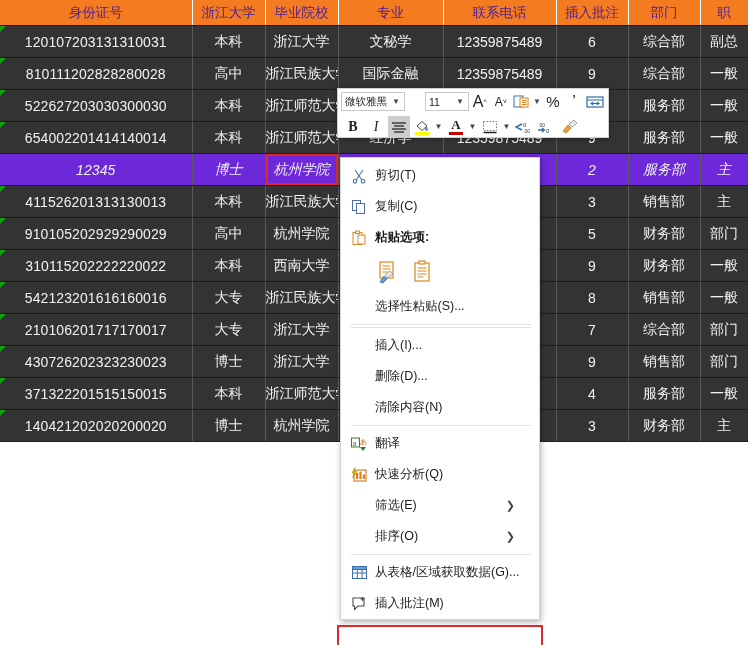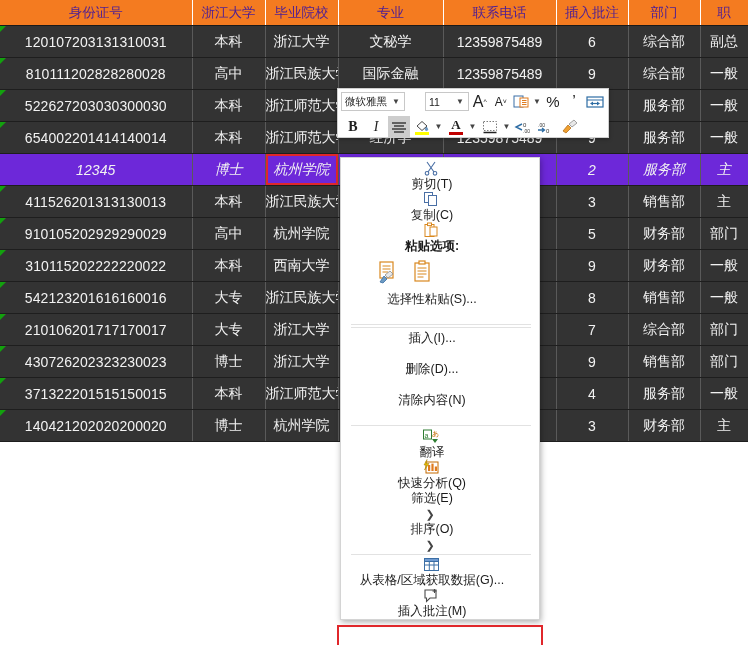--- a/index.html
+++ b/index.html
@@ -108,21 +108,21 @@
     border:1px solid #d4d4d4;
     box-shadow:1px 2px 6px rgba(0,0,0,.32);
     z-index:40;
     padding:2px 0 0 0;
     box-sizing:border-box;
     font-size:12.5px;
     color:#1b1b1b;
   }
   .mi{
     display:flex;align-items:center;height:31px;padding:0 22px 0 4px;
-    position:relative;white-space:nowrap;flex-direction:column;
+    position:relative;white-space:nowrap;
   }
   .mi .ico{
     width:28px;min-width:28px;display:flex;align-items:center;justify-content:center;
   }
   .mi .lbl{flex:1;padding-left:2px;}
   .mi .arrow{font-size:11px;color:#444;padding-right:2px;}
   .mi.bold .lbl{font-weight:bold;}
   .mi-sep{height:1px;background:#e2e2e2;margin:2px 8px 2px 10px;}
   .paste-row{display:flex;align-items:center;height:38px;padding-left:30px;}
   .paste-ico{width:34px;height:32px;display:flex;align-items:center;justify-content:center;}

